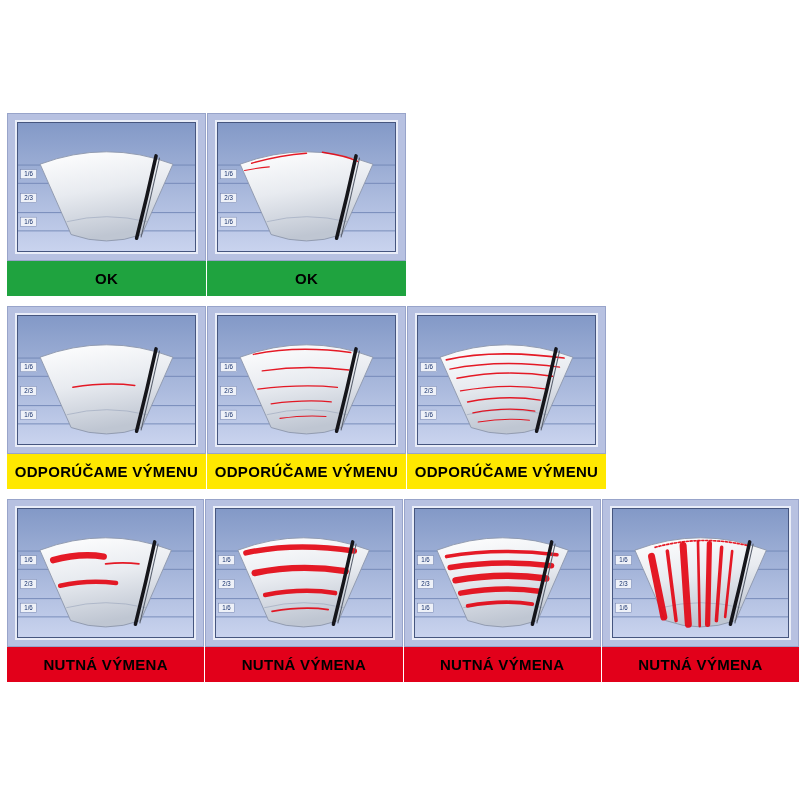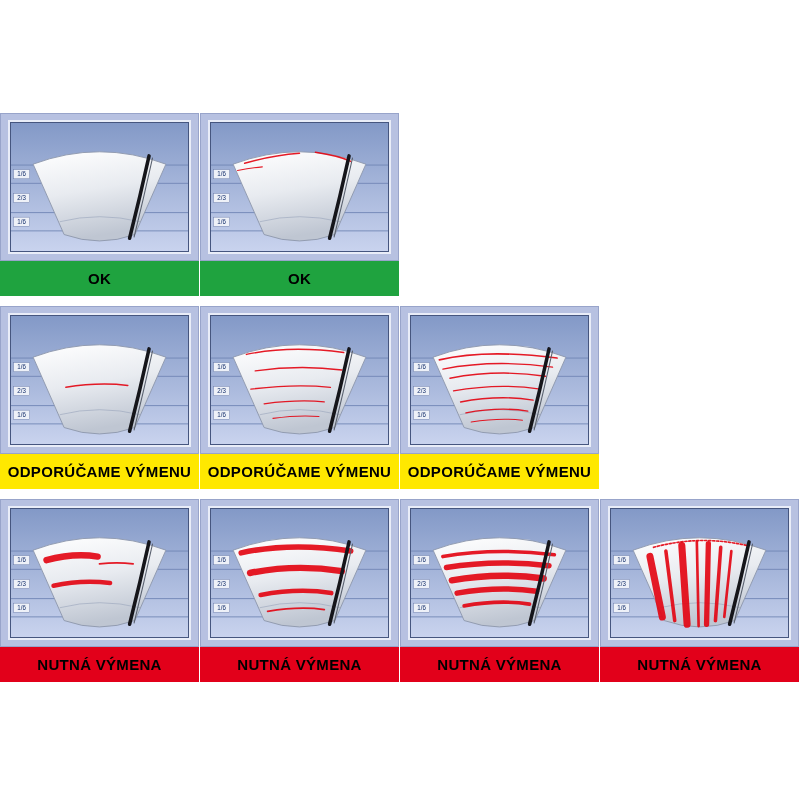--- a/index.html
+++ b/index.html
@@ -3,21 +3,21 @@
 <meta charset="utf-8">
 <style>
   * { box-sizing: border-box; }
   html,body { margin:0; padding:0; }
   body {
     width:800px; height:800px; background:#ffffff;
     font-family:"Liberation Sans", sans-serif; overflow:hidden;
   }
   #grid { padding-top:113px; }
   .row-block { margin-bottom:10px; }
-  .panels { display:flex; }
+  .panels { display:flex;padding-left:7px; }
   .cell-block { width:200px; border-right:1px solid #ffffff; }
   .cell-block:first-child { border-left:0; }
   .panel {
     height:148px; background:#b7c1e1; padding:8px 9px;
     border:1px solid #98a4ca;
   }
   .panel-inner {
     position:relative; width:100%; height:100%;
     background:linear-gradient(#8399c7,#c9d3ee);
     border:1px solid #46567f;

